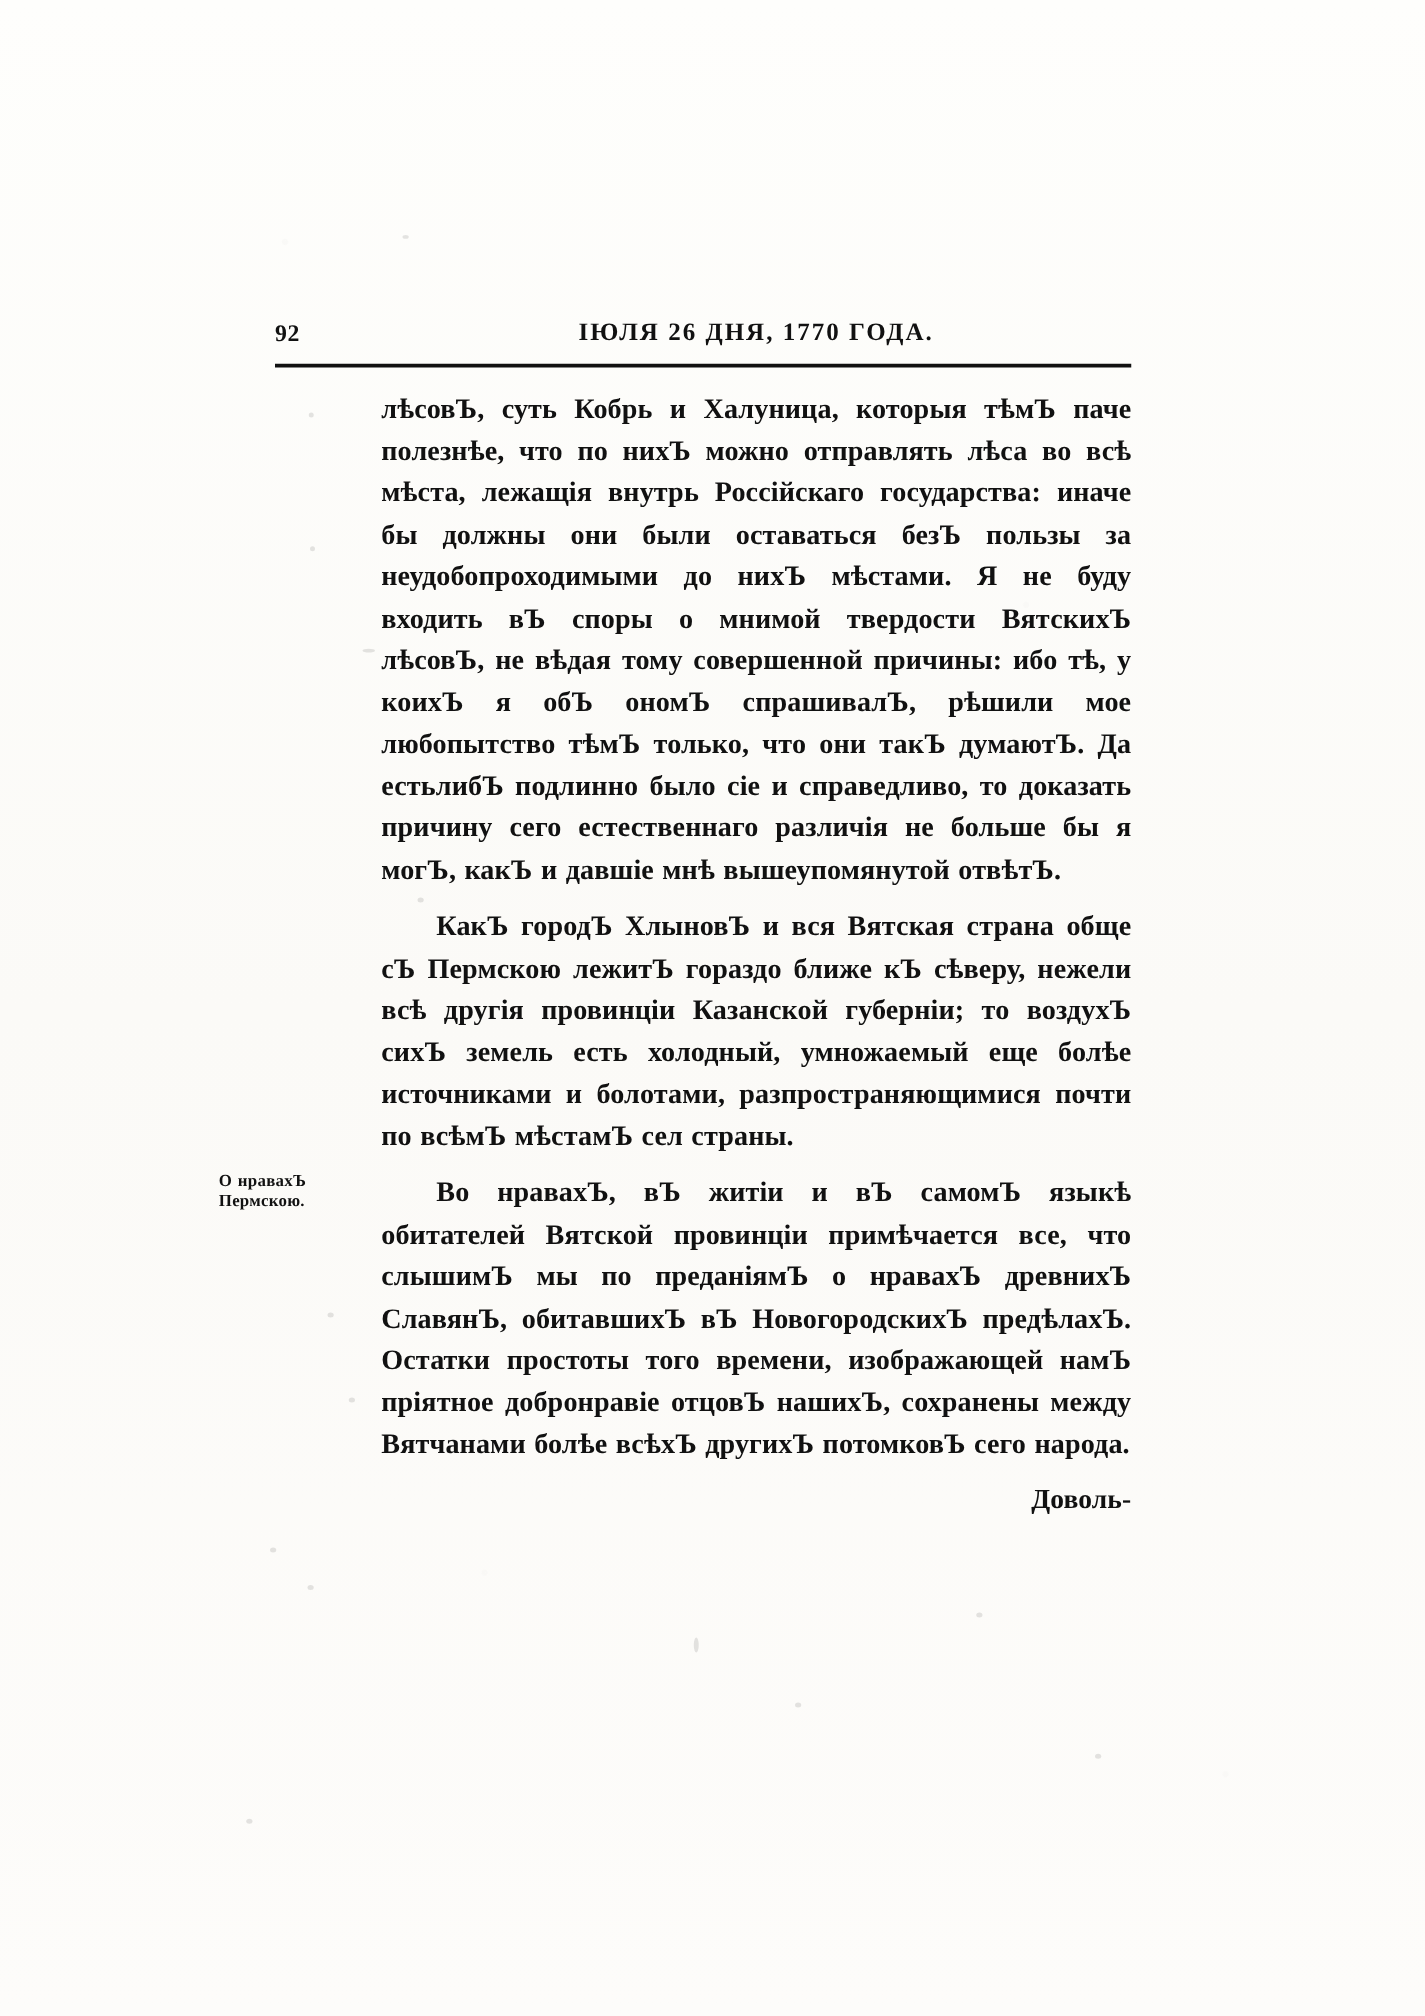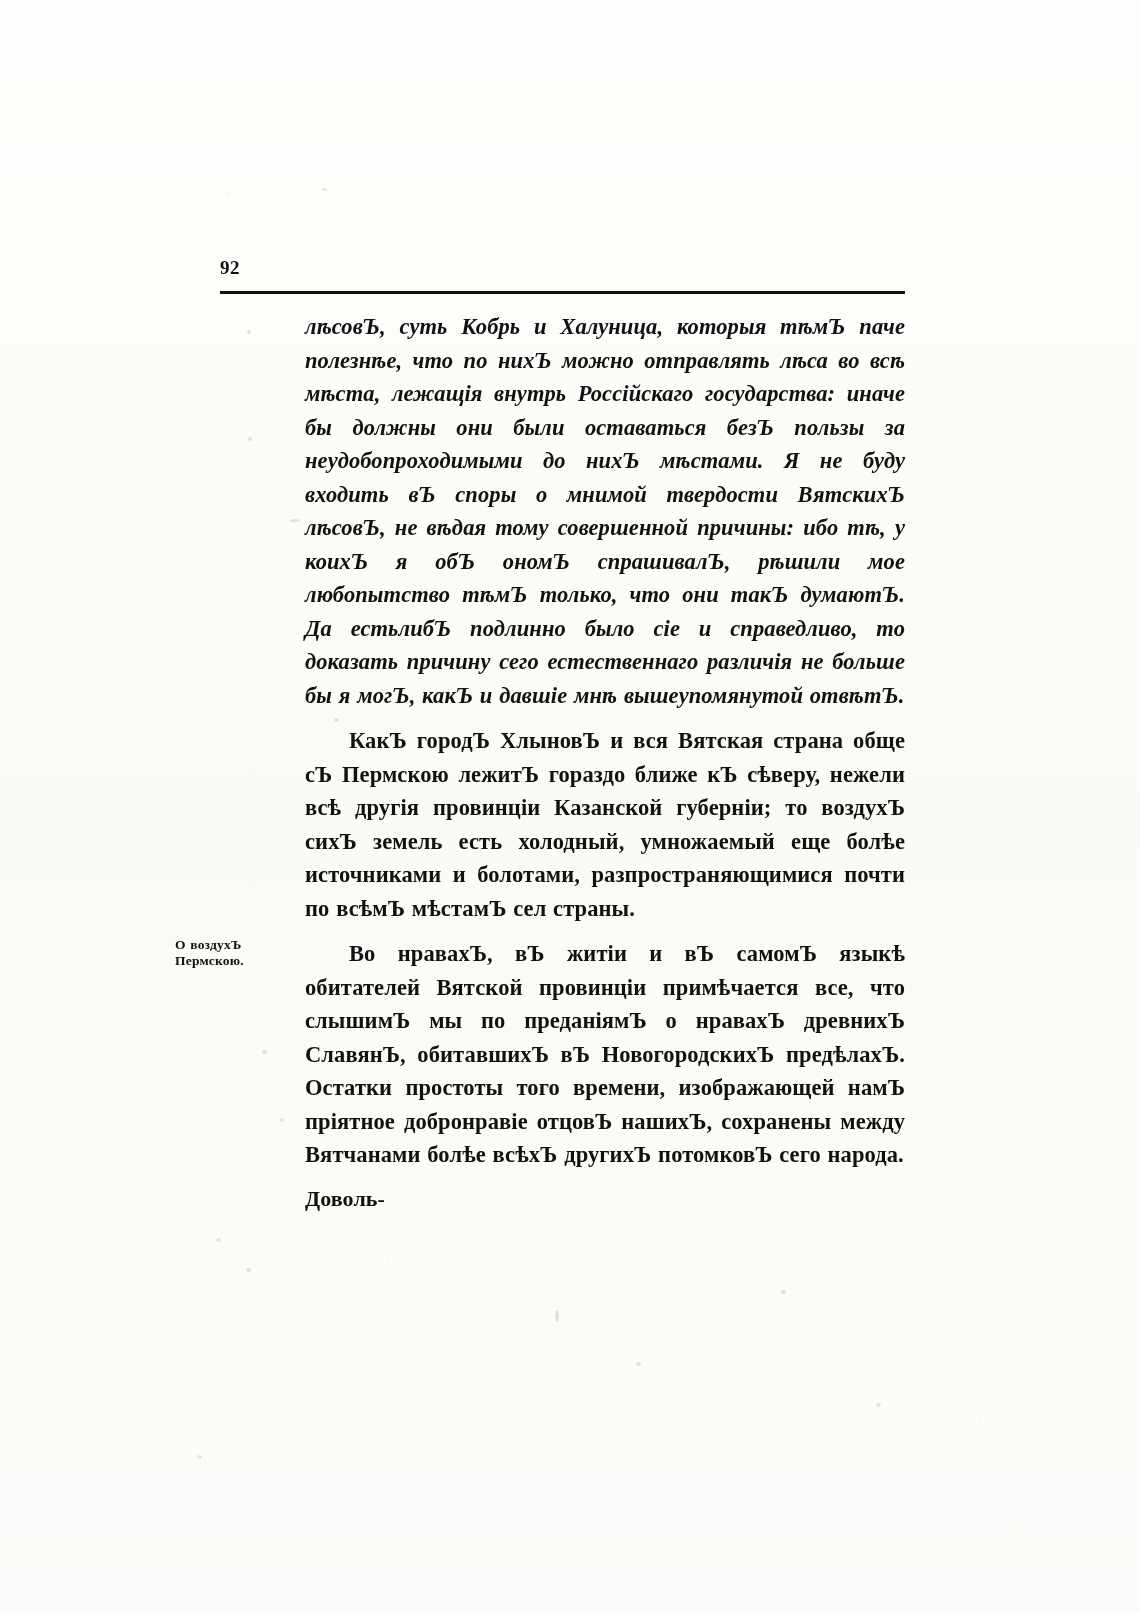--- a/index.html
+++ b/index.html
@@ -76,38 +76,38 @@
     word-spacing: 1px;
   }
   .para {
     margin: 0 0 0 0;
     text-indent: 44px;
     text-align: justify;
     position: relative;
   }
   .para.noindent {
     text-indent: 0;
-    font-style: italic;
   }
   .para + .para {
     margin-top: 12px;
   }
   .marginal-note {
     position: absolute;
     left: -130px;
     width: 120px;
     font-size: 13.5px;
     line-height: 16px;
     font-weight: bold;
     text-indent: 0;
     text-align: left;
     letter-spacing: 0.2px;
   }
   .catchword-row {
     margin-top: 10px;
+    text-align: right;
     font-size: 22px;
     font-weight: bold;
   }
   .smudge {
     position: absolute;
     background: rgba(0,0,0,0.10);
     border-radius: 50%;
   }
 </style>
 </head>
@@ -129,32 +129,33 @@
   <div class="smudge" style="left:555px; top:1310px; width:4px; height:12px;"></div>
   <div class="smudge" style="left:636px; top:1362px; width:5px; height:4px;"></div>
   <div class="smudge" style="left:781px; top:1290px; width:5px; height:4px;"></div>
   <div class="smudge" style="left:876px; top:1403px; width:5px; height:4px;"></div>
   <div class="smudge" style="left:197px; top:1455px; width:5px; height:4px;"></div>
 
   <div class="content">
 
     <div class="header-line">
       <span class="folio">92</span>
+      <span class="running-head">ІЮЛЯ 26 ДНЯ, 1770 ГОДА.</span>
     </div>
     <div class="rule"></div>
 
     <div class="body-text">
 
       <p class="para noindent">лѣсовЪ, суть Кобрь и Халуница, которыя тѣмЪ паче полезнѣе, что по нихЪ можно отправлять лѣса во всѣ мѣста, лежащія внутрь Россійскаго государства: иначе бы должны они были оставаться безЪ пользы за неудобопроходимыми до нихЪ мѣстами. Я не буду входить вЪ споры о мнимой твердости ВятскихЪ лѣсовЪ, не вѣдая тому совершенной причины: ибо тѣ, у коихЪ я обЪ ономЪ спрашивалЪ, рѣшили мое любопытство тѣмЪ только, что они такЪ думаютЪ. Да естьлибЪ подлинно было сіе и справедливо, то доказать причину сего естественнаго различія не больше бы я могЪ, какЪ и давшіе мнѣ вышеупомянутой отвѣтЪ.</p>
 
       <p class="para">КакЪ городЪ ХлыновЪ и вся Вятская страна обще сЪ Пермскою лежитЪ гораздо ближе кЪ сѣверу, нежели всѣ другія провинціи Казанской губерніи; то воздухЪ сихЪ земель есть холодный, умножаемый еще болѣе источниками и болотами, разпространяющимися почти по всѣмЪ мѣстамЪ сел страны.</p>
 
       <p class="para">
         <span class="marginal-note">
-          <span>О воздухЪ</span><br>
+          <span>О нравахЪ</span><br>
           <span>Пермскою.</span>
         </span>
         <span>Во нравахЪ, вЪ житіи и вЪ самомЪ языкѣ обитателей Вятской провинціи примѣчается все, что слышимЪ мы по преданіямЪ о нравахЪ древнихЪ СлавянЪ, обитавшихЪ вЪ НовогородскихЪ предѣлахЪ. Остатки простоты того времени, изображающей намЪ пріятное добронравіе отцовЪ нашихЪ, сохранены между Вятчанами болѣе всѣхЪ другихЪ потомковЪ сего народа.</span>
       </p>
 
       <div class="catchword-row">Доволь-</div>
     </div>
 
   </div>
 </div>

